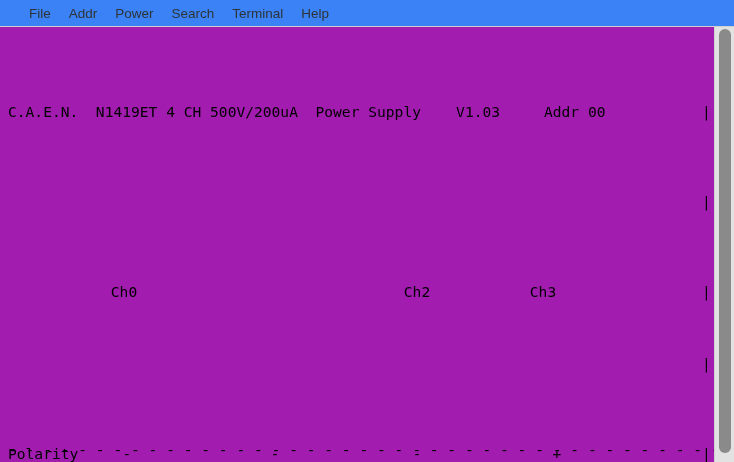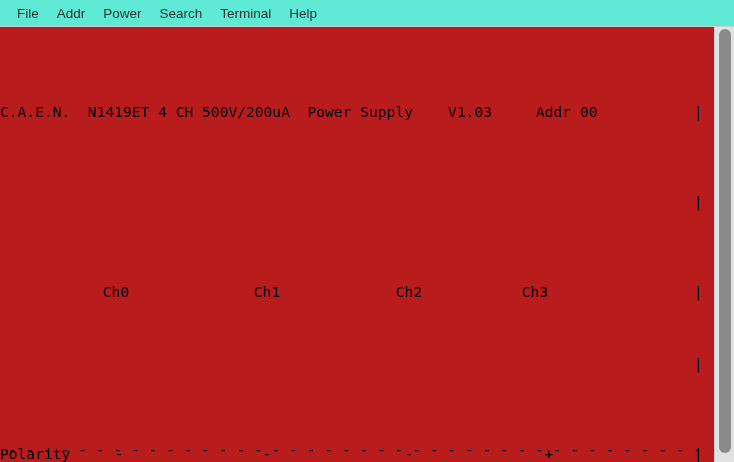--- a/index.html
+++ b/index.html
@@ -11,25 +11,25 @@
   body {
     width: 734px;
     height: 462px;
     overflow: hidden;
     font-family: "DejaVu Sans Mono", monospace;
   }
 
   
   #menubar {
     height: 27px;
-    background: #5eead4;
+    background: #3b82f6;
     border-bottom: 1px solid #cfcfcf;
     display: flex;
     align-items: center;
-    padding-left: 8px;
+    padding-left: 20px;
     box-sizing: border-box;
     font-family: "Liberation Sans", sans-serif;
     font-size: 13.5px;
     color: #2e3436;
     user-select: none;
   }
   .menu-item {
     padding: 2px 9px;
     white-space: pre;
     cursor: default;
@@ -42,26 +42,26 @@
     height: 435px;
     background: #ffffff;
     overflow: hidden;
   }
   #terminal {
     position: absolute;
     left: 0;
     top: 0;
     width: 714px;
     height: 435px;
-    background: #b91c1c;
+    background: #a21caf;
     color: #000000;
     font-family: "DejaVu Sans Mono", monospace;
     font-size: 14.6px;
     line-height: 18px;
-    padding: 4px 0 0 0;
+    padding: 4px 0 0 8px;
     box-sizing: border-box;
     overflow: hidden;
     white-space: pre;
   }
 
   .trow {
     position: relative;
     height: 18px;
     line-height: 18px;
     white-space: pre;
@@ -151,21 +151,20 @@
     </div>
 
     
     <div class="trow">
       <span class="edge">|</span>
     </div>
 
     
     <div class="trow">
       <span class="col hdr0">Ch0</span>
-      <span class="col hdr1">Ch1</span>
       <span class="col hdr2">Ch2</span>
       <span class="col hdr3">Ch3</span>
       <span class="edge">|</span>
     </div>
 
     <div class="trow">
       <span class="edge">|</span>
     </div>
 
     

